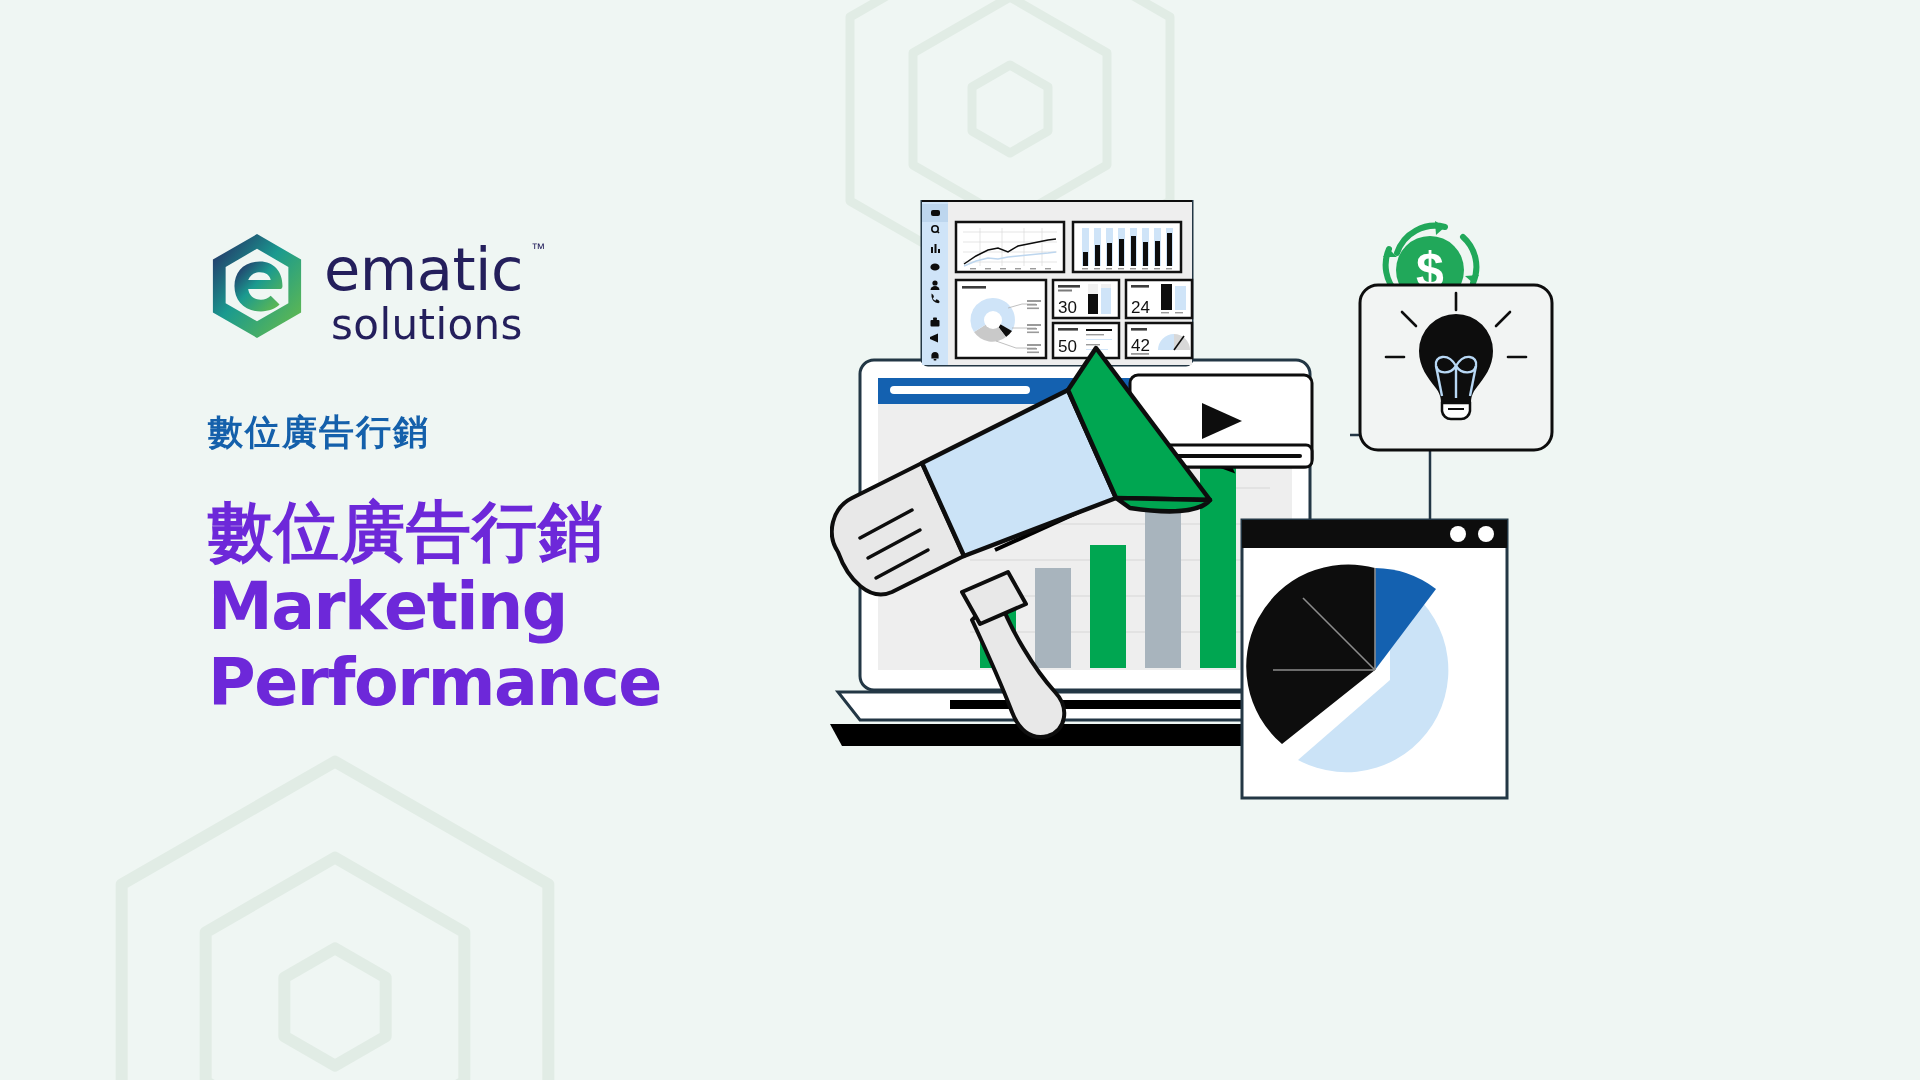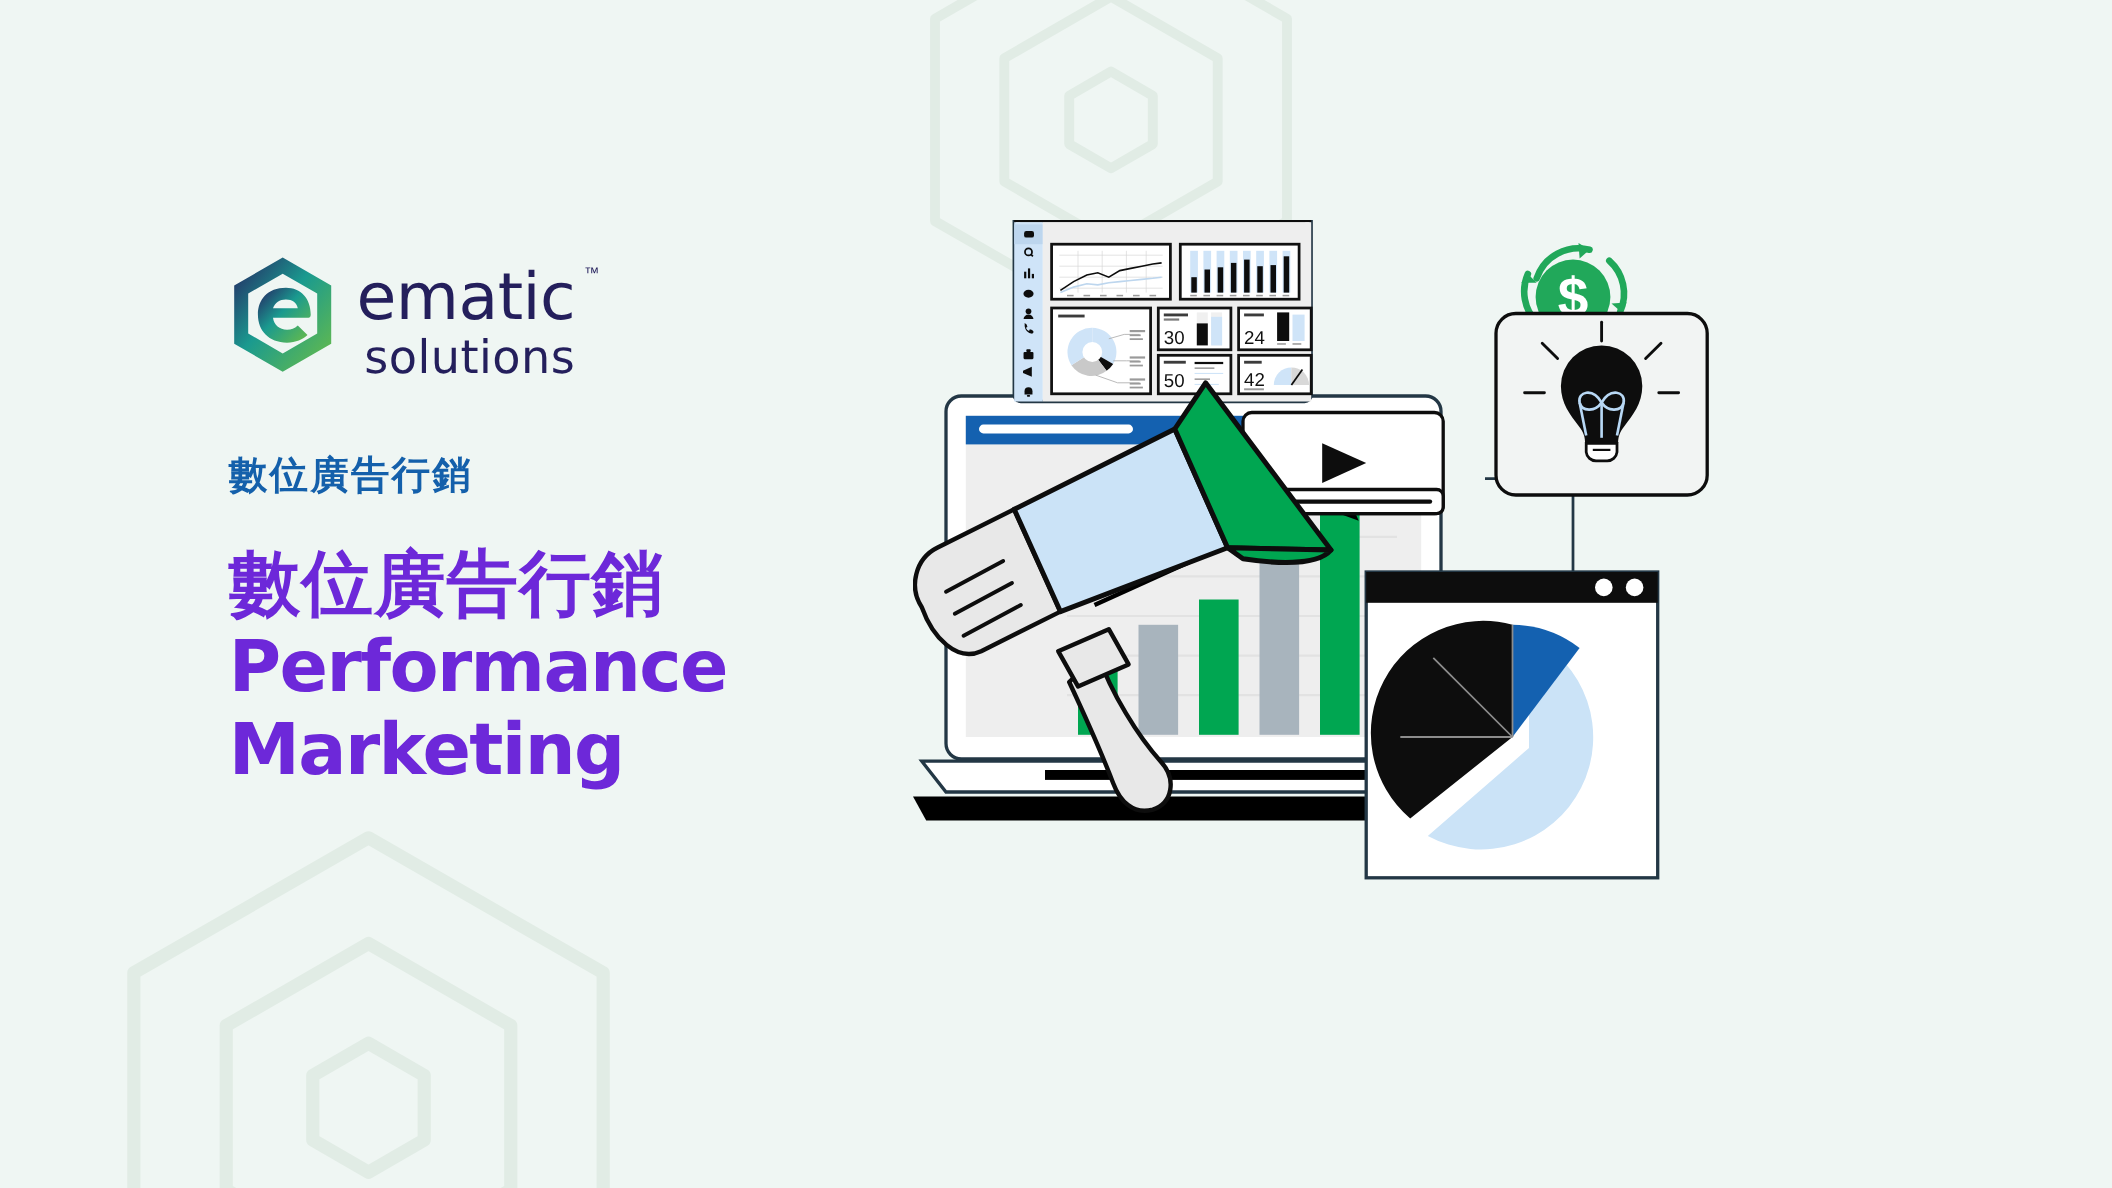--- a/index.html
+++ b/index.html
@@ -119,22 +119,22 @@
       <div id="logo-ematic">ematic</div>
       <div id="logo-tm">™</div>
       <div id="logo-solutions">solutions</div>
     </div>
   </div>
 
   <div id="eyebrow">數位廣告行銷</div>
 
   <div id="headline">
     <div class="zh">數位廣告行銷</div>
+    <div class="en">Marketing</div>
     <div class="en">Performance</div>
-    <div class="en">Marketing</div>
   </div>
 </div>
 
 <div id="art">
 <svg width="1000" height="800" viewBox="0 0 1000 800">
 
   <g>
 
     <rect x="30" y="160" width="450" height="330" rx="14" fill="#ffffff" stroke="#233745" stroke-width="3"></rect>
 

